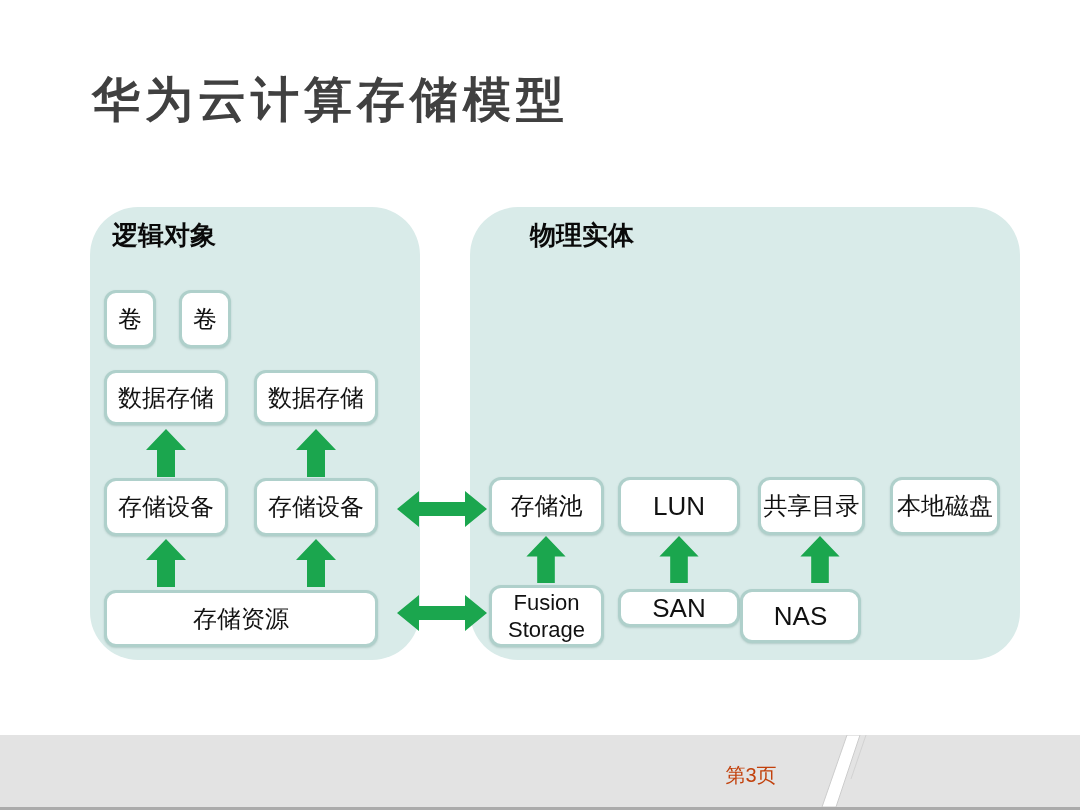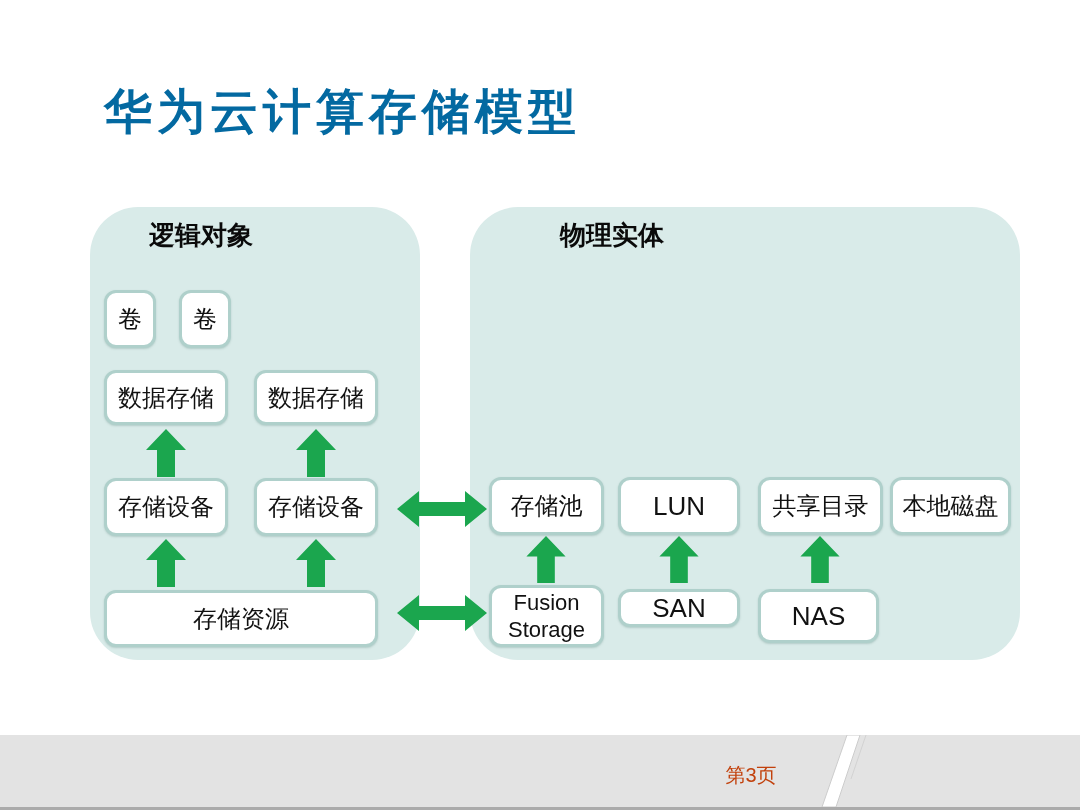--- a/index.html
+++ b/index.html
@@ -1,55 +1,55 @@
 <!DOCTYPE html>
 <html><head>
 <meta charset="utf-8">
 <style>
   html,body{margin:0;padding:0;background:#fff;}
   .slide{
     position:relative;width:1080px;height:810px;background:#ffffff;
     font-family:"Liberation Sans",sans-serif;overflow:hidden;
   }
   .title{
-    position:absolute;left:88px;top:64px;margin:16px;
-    font-size:48px;font-weight:bold;color:#0369a1;letter-spacing:5px;
+    position:absolute;left:88px;top:64px;margin:4px;
+    font-size:48px;font-weight:bold;color:#404040;letter-spacing:5px;
     font-family:"Liberation Sans",sans-serif;
   }
   .panel{
     position:absolute;background:#D9EBE9;border-radius:48px;
   }
   .panel-logical{left:90px;top:207px;width:330px;height:453px;}
   .panel-physical{left:470px;top:207px;width:550px;height:453px;}
   .panel-title{
     position:absolute;font-size:26px;font-weight:bold;color:#0a0a0a;
   }
-  .panel-title-logical{left:112px;top:218px;margin-left:37px;}
-  .panel-title-physical{left:560px;top:218px;font-family:Liberation Mono, monospace;}
+  .panel-title-logical{left:112px;top:218px;}
+  .panel-title-physical{left:530px;top:218px;font-family:Liberation Mono, monospace;}
   .node{
     position:absolute;background:#ffffff;border:3px solid #AFD0CB;border-radius:12px;
     display:flex;align-items:center;justify-content:center;
     font-size:24px;color:#111;box-sizing:border-box;
     box-shadow:0 1px 2px rgba(110,145,140,0.35);
     text-align:center;line-height:1.25;
   }
   .node-volume1{left:104px;top:290px;width:52px;height:58px;}
   .node-volume2{left:179px;top:290px;width:52px;height:58px;}
   .node-datastore1{left:104px;top:370px;width:124px;height:55px;}
   .node-datastore2{left:254px;top:370px;width:124px;height:55px;}
   .node-device1{left:104px;top:478px;width:124px;height:58px;}
   .node-device2{left:254px;top:478px;width:124px;height:58px;}
   .node-resource{left:104px;top:590px;width:274px;height:57px;}
   .node-pool{left:489px;top:477px;width:115px;height:58px;}
   .node-lun{left:618px;top:477px;width:122px;height:58px;font-size:26px;}
-  .node-shared-dir{left:758px;top:477px;width:125px;height:58px;}
-  .node-local-disk{left:890px;top:477px;width:121px;height:58px;}
+  .node-shared-dir{left:758px;top:477px;width:107px;height:58px;}
+  .node-local-disk{left:890px;top:477px;width:110px;height:58px;}
   .node-fusion{left:489px;top:585px;width:115px;height:62px;font-size:22px;padding:0 4px;}
   .node-san{left:618px;top:589px;width:122px;height:38px;font-size:26px;}
-  .node-nas{left:758px;top:589px;width:121px;height:54px;font-size:26px;}
+  .node-nas{left:740px;top:589px;width:121px;height:54px;font-size:26px;}
   .arrow{position:absolute;}
   .up-a1{left:146px;top:429px;}
   .up-a2{left:296px;top:429px;}
   .up-a3{left:146px;top:539px;}
   .up-a4{left:296px;top:539px;}
   .up-a5{left:526px;top:536px;}
   .up-a6{left:659px;top:536px;}
   .up-a7{left:800px;top:536px;}
   .dbl-d1{left:397px;top:491px;}
   .dbl-d2{left:397px;top:595px;}

